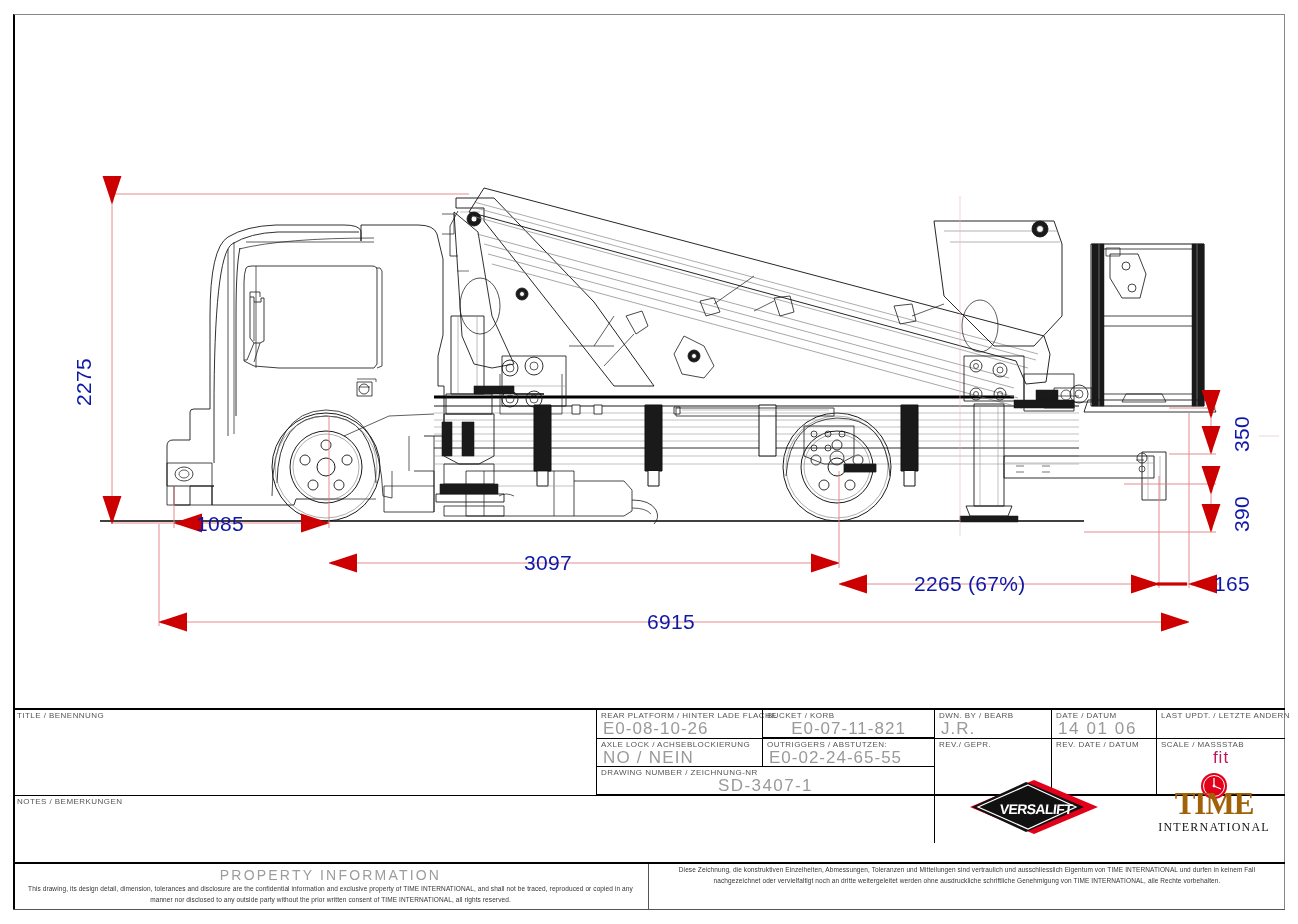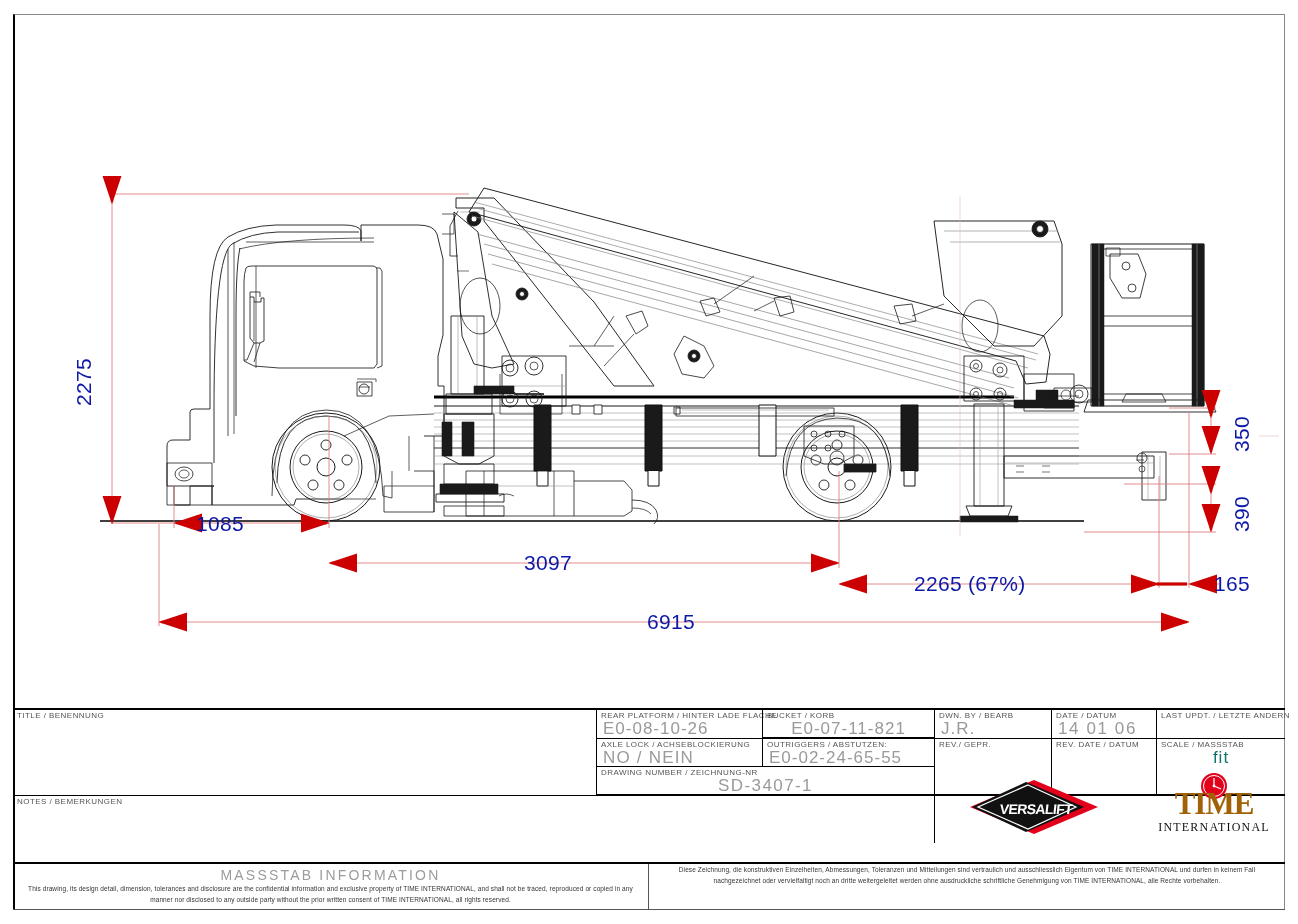--- a/index.html
+++ b/index.html
@@ -458,21 +458,21 @@
     <div class="cell bl bbt" style="left:921px;top:29px;width:117px;height:57px;">
       <div class="lbl">REV./ GEPR.</div>
       <div class="val"></div>
     </div>
     <div class="cell bl bbt" style="left:1038px;top:29px;width:105px;height:57px;">
       <div class="lbl">REV. DATE / DATUM</div>
       <div class="val"></div>
     </div>
     <div class="cell bl bbt" style="left:1143px;top:29px;width:129px;height:57px;">
       <div class="lbl">SCALE / MASSSTAB</div>
-      <div class="val ctr" style="font-size:17px;color:#0f766e;letter-spacing:1px;">fit</div>
+      <div class="val ctr" style="font-size:17px;color:#be185d;letter-spacing:1px;">fit</div>
     </div>
 
     <div class="cell bl" style="left:921px;top:86px;width:351px;height:47px;"></div>
   </div>
 
   <div class="logo-versalift">
     <svg width="132" height="58" viewBox="0 0 132 58">
       <polygon points="66,2 130,29 66,56 2,29" fill="#e2001a"></polygon>
       <polygon points="58,4 116,29 58,54 4,29" fill="#111111"></polygon>
       <polygon points="60,7 108,29 60,51 10,29" fill="#111111" stroke="#ffffff" stroke-width="1.2"></polygon>
@@ -487,21 +487,21 @@
       <line x1="66" y1="14" x2="66" y2="6" stroke="#ffffff" stroke-width="1.3"></line>
       <line x1="66" y1="14" x2="73" y2="17" stroke="#ffffff" stroke-width="1.3"></line>
       <circle cx="66" cy="14" r="1.4" fill="#ffffff"></circle>
     </svg>
     <div class="ttext">TIME</div>
     <div class="tsub">INTERNATIONAL</div>
   </div>
 
   <div class="propband">
     <div class="prophalf" style="left:0;width:636px;border-right:1px solid #555;">
-      <div class="prop-h">MASSSTAB INFORMATION</div>
+      <div class="prop-h">PROPERTY INFORMATION</div>
       <div class="prop-b">This drawing, its design detail, dimension, tolerances and disclosure are the confidential information and exclusive property of TIME INTERNATIONAL, and shall not be traced, reproduced or copied in any manner nor disclosed to any outside party without the prior written consent of TIME INTERNATIONAL, all rights reserved.</div>
     </div>
     <div class="prophalf" style="left:636px;width:636px;">
       <div class="prop-b">Diese Zeichnung, die konstruktiven Einzelheiten, Abmessungen, Toleranzen und Mitteilungen sind vertraulich und ausschliesslich Eigentum von TIME INTERNATIONAL und durfen in keinem Fall nachgezeichnet oder vervielfaltigt noch an dritte weitergeleitet werden ohne ausdruckliche schriftliche Genehmigung von TIME INTERNATIONAL, alle Rechte vorbehalten.</div>
     </div>
   </div>
 
 </div>
 
 </body></html>

